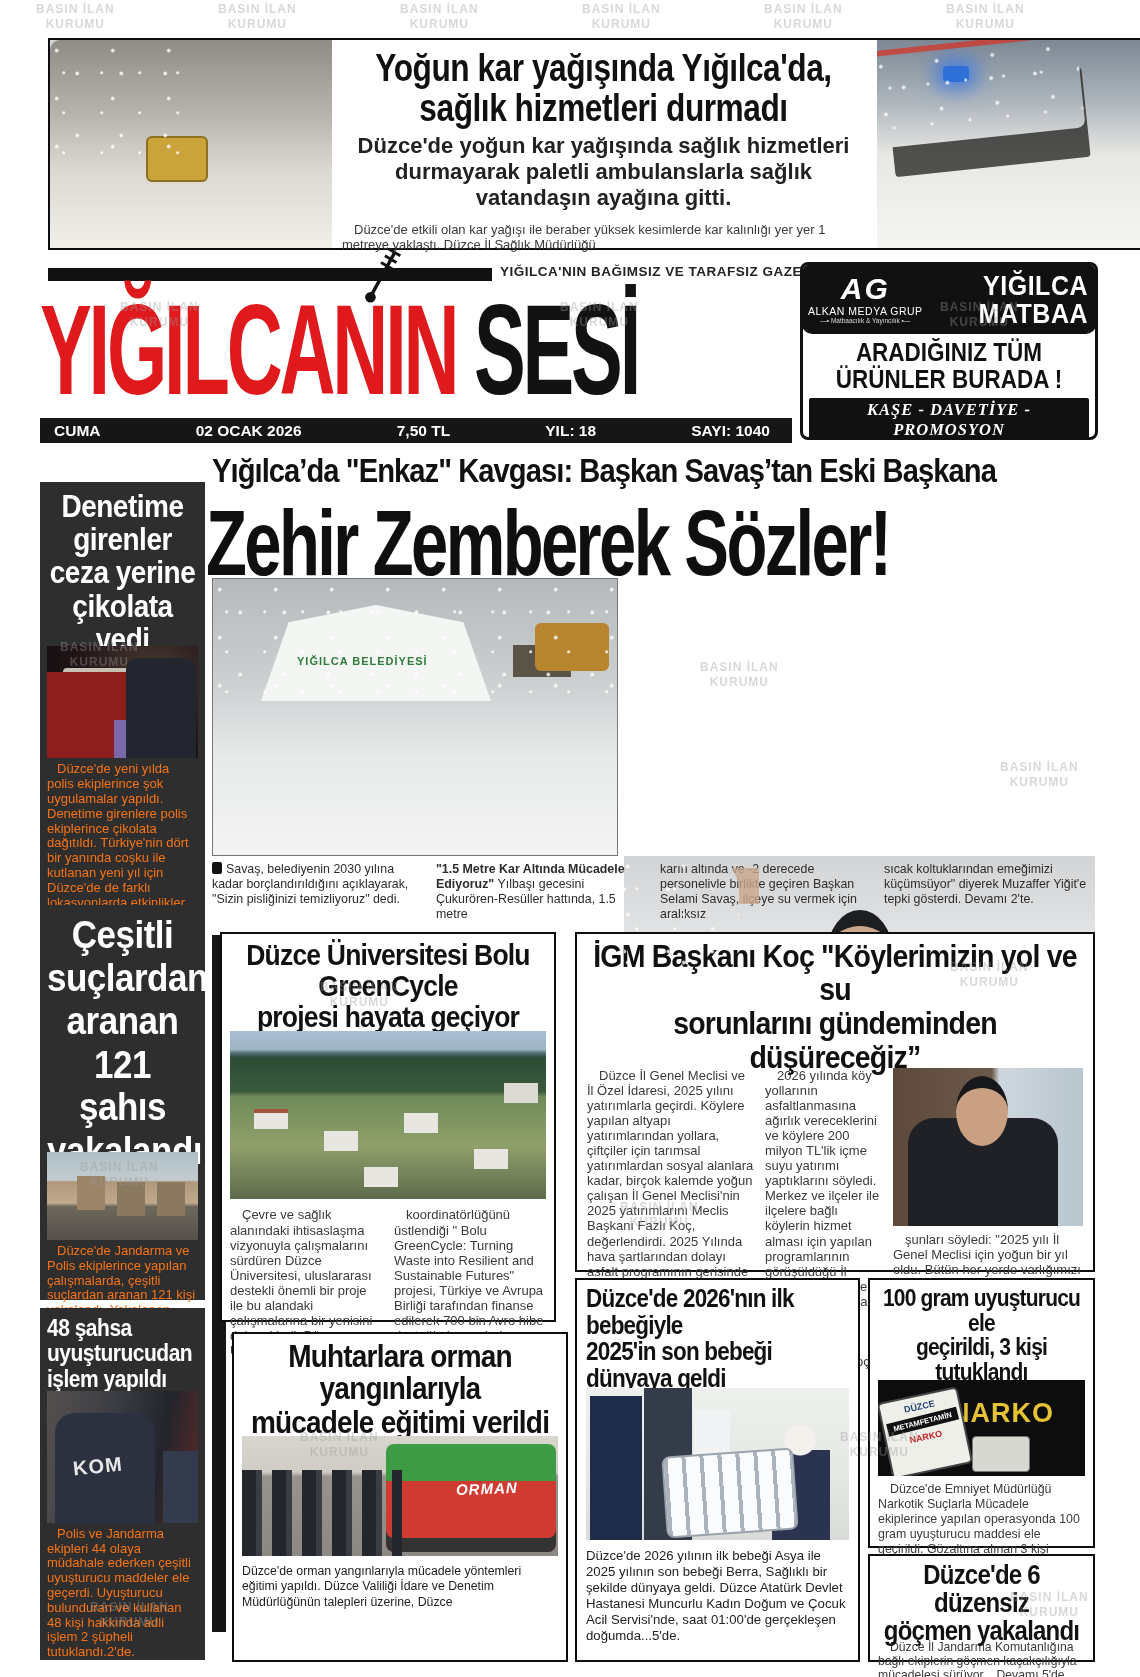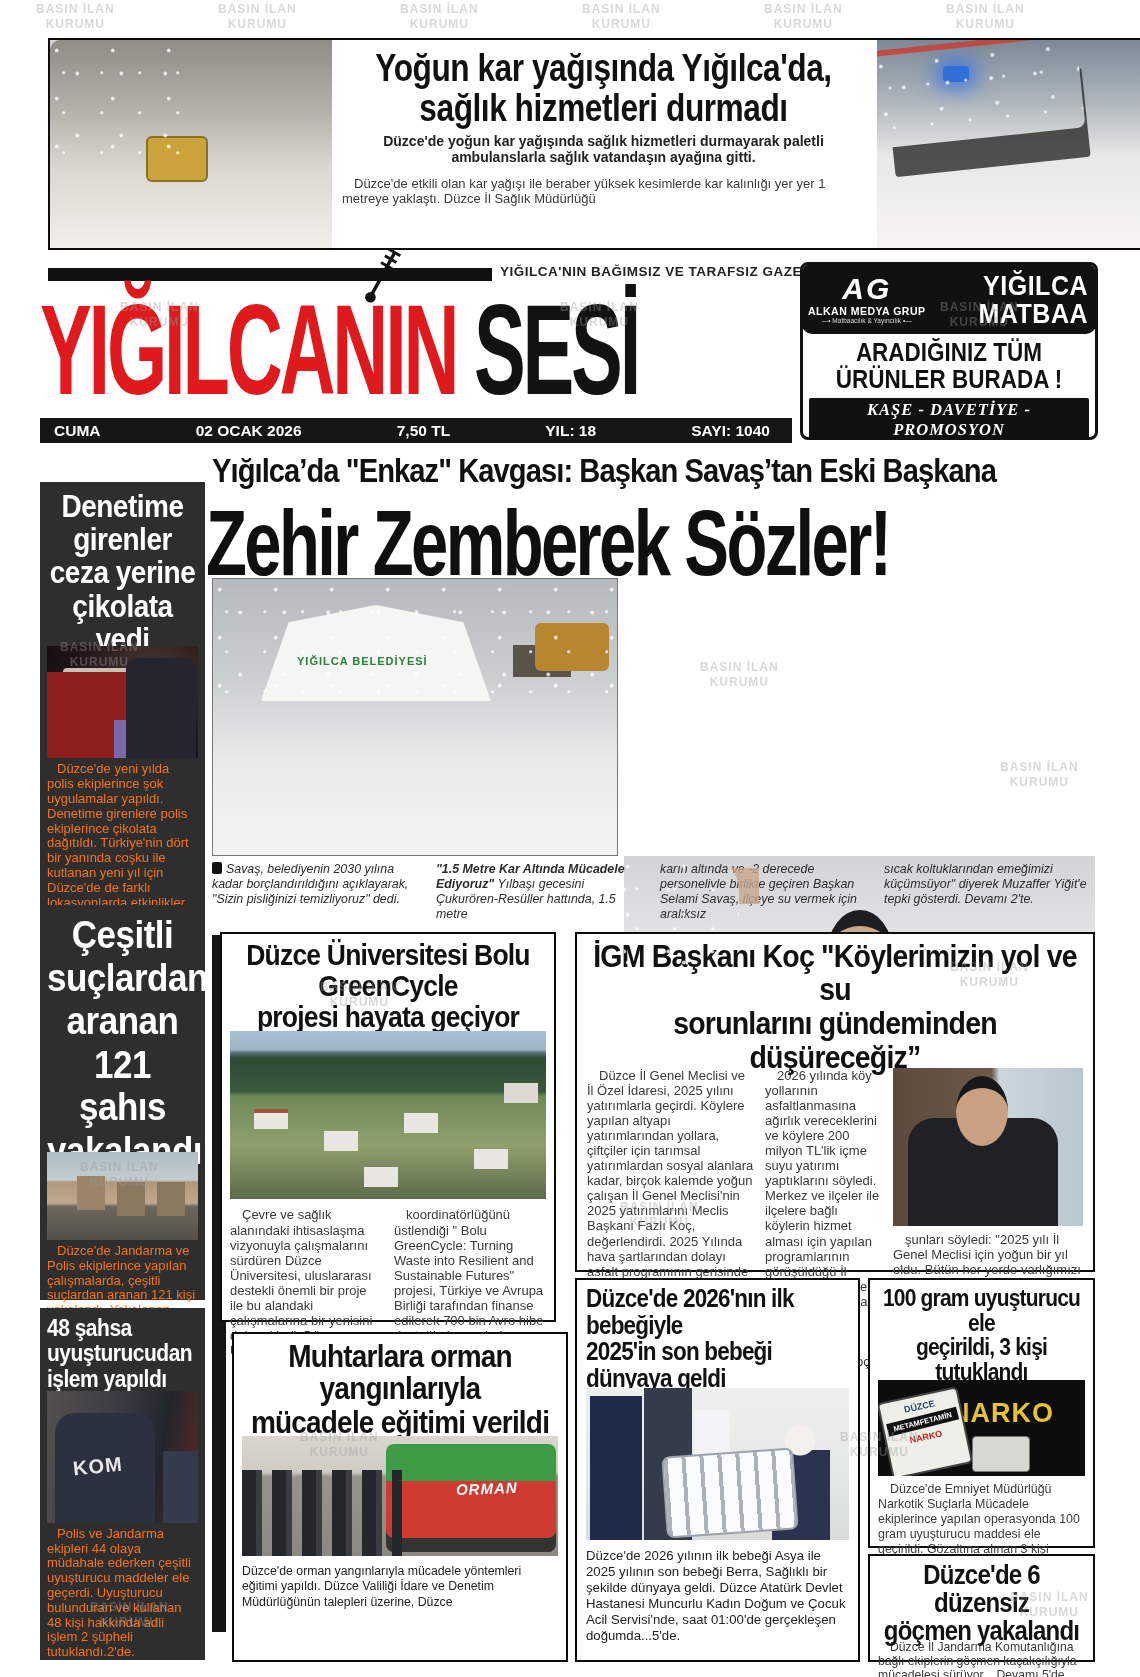--- a/index.html
+++ b/index.html
@@ -38,21 +38,21 @@
   .ph-van::after{content:"";position:absolute;left:98px;top:98px;width:58px;height:42px;
       background:#caa43a;border-radius:4px;box-shadow:0 0 0 2px #8a7020;}
   .ph-amb{background:linear-gradient(180deg,#7c8894 0%,#aeb6bd 30%,#e7e7e3 55%,#f6f5f1);}
   .ph-amb::before{content:"";position:absolute;right:36px;top:52px;width:204px;height:92px;
       background:#fdfdfb;border-top:6px solid #cf3b30;border-radius:8px;transform:rotate(-6deg);
       box-shadow:6px 34px 0 -4px #2a2a28;}
   .ph-amb::after{content:"";position:absolute;right:206px;top:26px;width:26px;height:16px;
       background:#2f6fd8;border-radius:4px;box-shadow:0 0 18px 8px rgba(64,120,230,.8);}
   .tb-center{position:absolute;left:292px;right:310px;top:8px;text-align:center;}
   .tb-h{font-size:33px;line-height:1.04;transform:scale(.96,1.18);transform-origin:center top;}
-  .tb-deck{margin-top:16px;font-size:14px;font-weight:bold;color:#222;line-height:1.2;}
+  .tb-deck{margin-top:16px;font-size:22px;font-weight:bold;color:#222;line-height:1.2;}
   .tb-cols{display:flex;gap:14px;margin-top:10px;text-align:left;}
   .tb-cols>div{flex:1;}
 
   
   .mh-bar{left:48px;top:268px;width:444px;height:13px;background:#111;}
   .arrow-svg{left:356px;top:246px;width:52px;height:60px;}
   .tagline{left:500px;top:264px;font-size:13.5px;font-weight:bold;color:#222;letter-spacing:.5px;}
   .logo{left:40px;top:286px;white-space:nowrap;font-weight:bold;font-size:97px;line-height:1;
         transform:scale(.8,1.32);transform-origin:left top;letter-spacing:-4px;}
   .logo-red{color:#e0191d;margin-right:22px;}
@@ -60,21 +60,21 @@
   .datebar{left:40px;top:418px;width:752px;height:25px;background:#161616;color:#fff;
       display:flex;align-items:center;justify-content:space-between;padding:0 22px 0 14px;
       box-sizing:border-box;font-size:15.5px;font-weight:bold;letter-spacing:0;}
   
   .adbox{left:800px;top:262px;width:298px;height:178px;border:3px solid #111;border-radius:8px;
          background:#fff;box-sizing:border-box;overflow:hidden;}
   .ad-top{background:#111;border-radius:0 0 10px 10px;margin:-1px -1px 0;height:66px;display:flex;
           align-items:center;justify-content:space-between;padding:2px 8px 2px 6px;}
   .ag-wrap{text-align:center;color:#fff;line-height:1;}
   .ag-mark{font-size:30px;font-weight:bold;font-style:italic;letter-spacing:2px;}
-  .ag-name{font-size:10.5px;font-weight:bold;letter-spacing:.5px;margin-top:2px;}
+  .ag-name{font-size:10.5px;font-weight:normal;letter-spacing:.5px;margin-top:2px;}
   .ag-sub{font-size:6.5px;margin-top:1px;color:#ddd;}
   .ad-title{color:#fff;font-weight:bold;font-size:25px;line-height:1.02;text-align:right;
             letter-spacing:.5px;transform:scaleY(1.1);transform-origin:right center;}
   .ad-slogan{text-align:center;font-weight:bold;color:#111;font-size:22.5px;line-height:1.08;
              margin-top:5px;transform:scaleY(1.15);transform-origin:center top;}
   .ad-serv{margin:10px 6px 0;background:#111;color:#fff;text-align:center;font-size:16.5px;
            font-weight:bold;font-style:italic;font-family:"Liberation Serif",serif;
            padding:2px 0;border-radius:2px;letter-spacing:1px;}
 
   
@@ -98,21 +98,21 @@
       margin-left:-115px;background:#17181a;border-radius:34px 34px 0 0;
       box-shadow:-92px -60px 0 -72px #c9a78d,92px -60px 0 -72px #c9a78d;}
   .ph-man::after{content:"";position:absolute;left:50%;top:54px;width:66px;height:72px;margin-left:-33px;
       background:#caa98f;border-radius:50%;border-top:16px solid #1d1e20;}
   .snow-spk::before{content:"";position:absolute;inset:0;z-index:3;
       background:radial-gradient(circle at 12% 22%,#fff 1.2px,rgba(0,0,0,0) 2.5px),
                  radial-gradient(circle at 62% 54%,#fff 1.2px,rgba(0,0,0,0) 2.5px),
                  radial-gradient(circle at 36% 82%,#fff 1px,rgba(0,0,0,0) 2px);
       background-size:56px 48px,44px 62px,38px 40px;opacity:.8;}
   .caps{left:212px;top:862px;width:883px;display:flex;gap:13px;font-size:12.4px;line-height:1.22;color:#2c2c2c;}
-  .caps>div{flex:1;font-style:italic;}
+  .caps>div{flex:1;}
   .cap-icon{display:inline-block;width:10px;height:12px;background:#111;border-radius:2px;
       margin-right:4px;vertical-align:-1px;}
 
   
   .sb{position:absolute;left:40px;width:165px;background:#2e2e2e;color:#f2f2f2;
       box-sizing:border-box;padding:8px 7px;}
   .sb1{top:482px;height:438px;}
   .sb2{top:905px;height:395px;}
   .sb3{top:1308px;height:352px;}
   .sb-h{color:#fff;font-weight:bold;text-align:center;line-height:1.06;letter-spacing:-0.5px;

